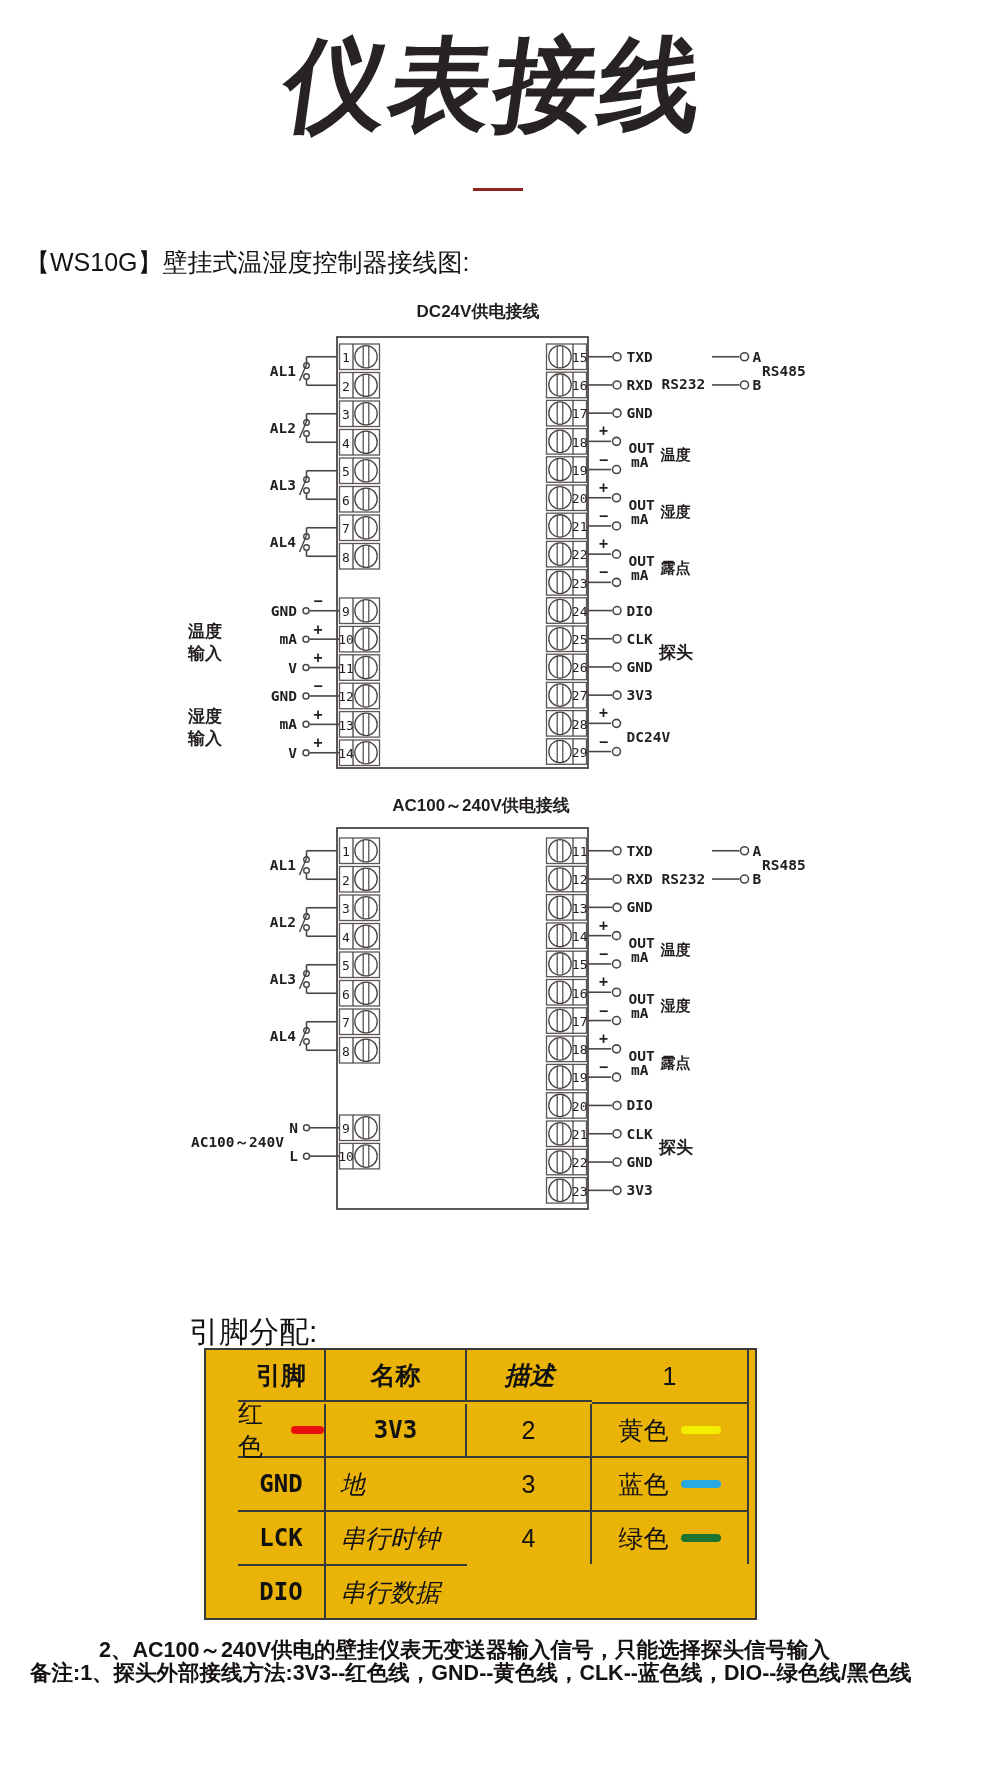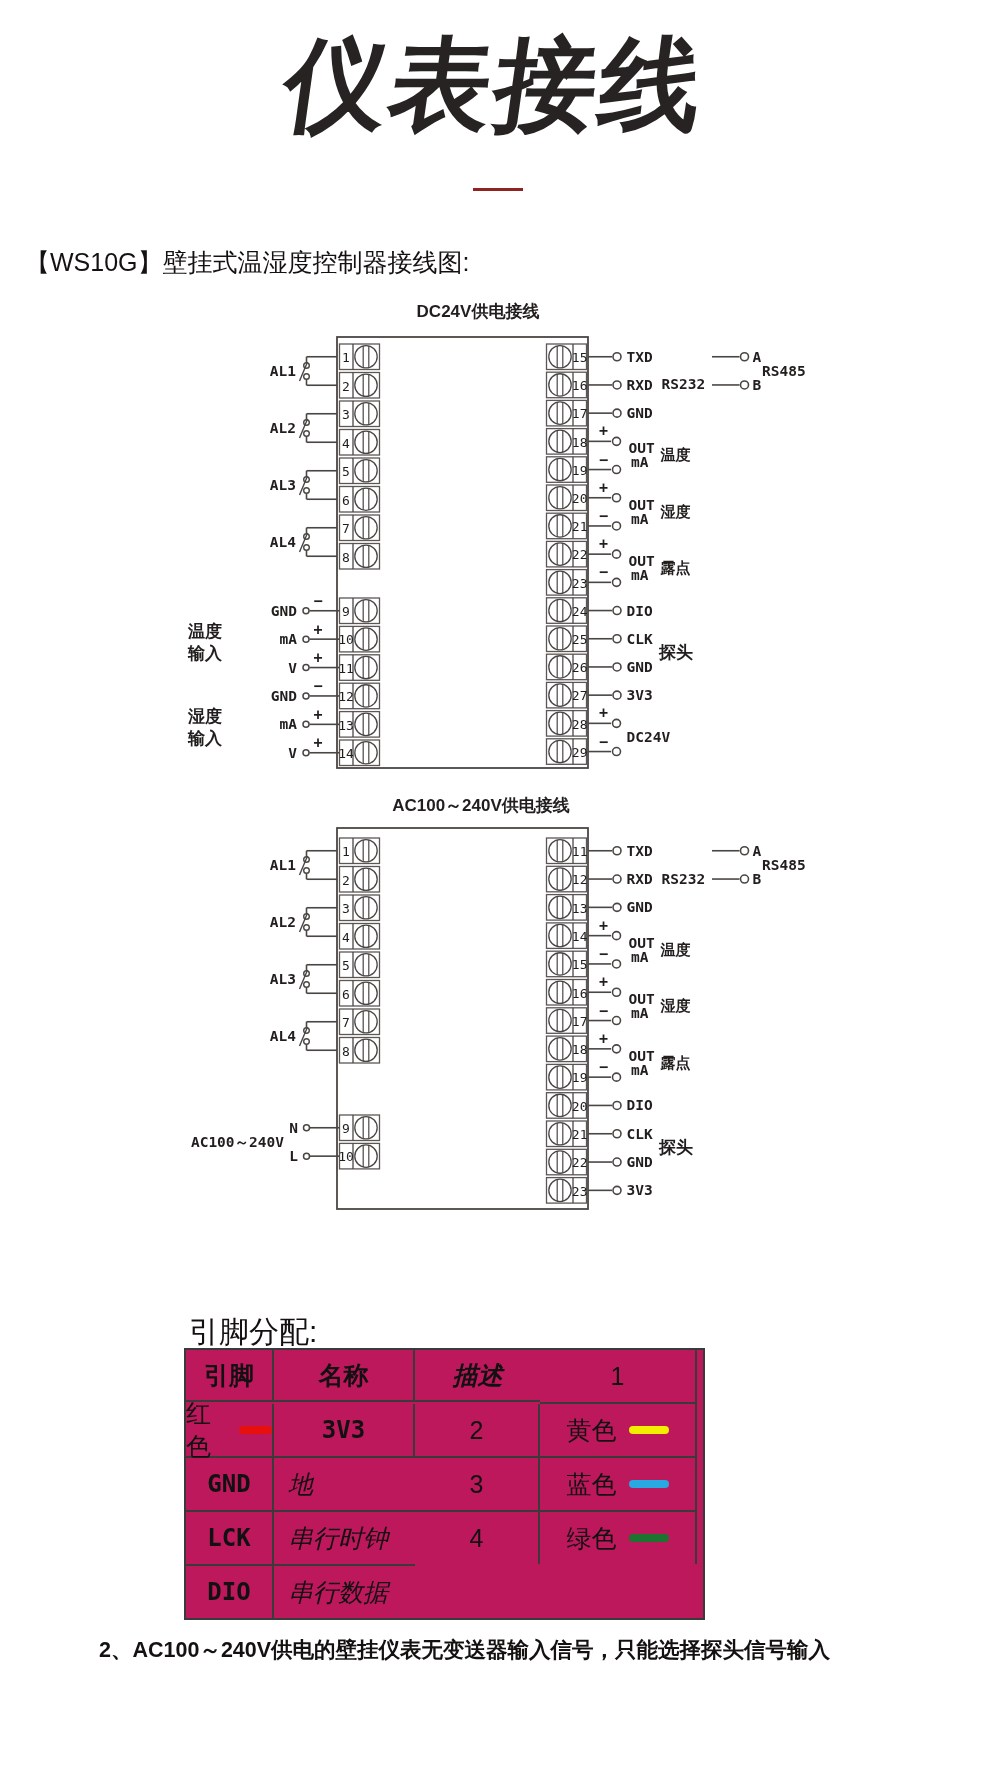--- a/index.html
+++ b/index.html
@@ -10,22 +10,22 @@
               color:#272323;transform:skewX(-8deg);letter-spacing:3px;white-space:nowrap;}
   .divider{left:473px;top:188px;width:50px;height:3px;background:#8e2420;}
   .subtitle{left:25px;top:246px;font-size:25px;font-weight:normal;color:#151111;white-space:nowrap;}
   svg text{fill:#221e1d;}
   .sig{font-family:"DejaVu Sans Mono",monospace;font-size:14.5px;font-weight:bold;}
   .num{font-family:"DejaVu Sans Mono",monospace;font-size:13px;}
   .cjk{font-family:"Liberation Sans",sans-serif;font-size:15px;font-weight:bold;}
   .cjkbig{font-family:"Liberation Sans",sans-serif;font-size:17px;font-weight:bold;}
   .sign{font-family:"DejaVu Sans Mono",monospace;font-size:15px;font-weight:bold;}
   .table-title{left:189px;top:1288px;font-size:30px;font-weight:normal;color:#141010;margin-top:24px;}
-  .pin-table{left:184px;top:1348px;width:517px;border:2px solid #3a3a3a;display:grid;
-             grid-template-columns:88px 141px 125px 157px;background:#be185d;}
+  .pin-table{left:204px;top:1348px;width:517px;border:2px solid #3a3a3a;display:grid;
+             grid-template-columns:88px 141px 125px 157px;background:#eab308;padding-left:32px;}
   .pt-cell{border-right:2px solid #3a3a3a;border-bottom:2px solid #3a3a3a;display:flex;
            align-items:center;justify-content:center;font-size:25px;color:#111;}
   .pt-cell.last-col{border-right:none;font-style:italic;}
   .pt-cell.last-row{border-bottom:none;}
   .pt-header{height:50px;font-weight:600;}
   .pt-data{height:52px;}
   .pt-name{font-family:"DejaVu Sans Mono",monospace;font-weight:bold;font-size:24px;}
   .pt-desc{justify-content:flex-start;padding-left:14px;}
   .swatch{display:inline-block;width:40px;height:8px;border-radius:4px;margin-left:12px;}
   .notes{font-size:21.5px;font-weight:600;color:#151111;white-space:nowrap;}
@@ -796,14 +796,15 @@
       <div class="pt-cell pt-data pt-desc last-col">串行时钟</div>
       <div class="pt-cell pt-data  last-row">4</div>
       <div class="pt-cell pt-data  last-row">
         <span>绿色</span>
         <span class="swatch" style="background: rgb(29, 115, 48);"></span>
       </div>
       <div class="pt-cell pt-data pt-name last-row">DIO</div>
       <div class="pt-cell pt-data pt-desc last-col last-row">串行数据</div>
     </div>
 
+  <div class="abs notes note1">备注:1、探头外部接线方法:3V3--红色线，GND--黄色线，CLK--蓝色线，DIO--绿色线/黑色线</div>
   <div class="abs notes note2">2、AC100～240V供电的壁挂仪表无变送器输入信号，只能选择探头信号输入</div>
 </div>
 
 </body></html>

